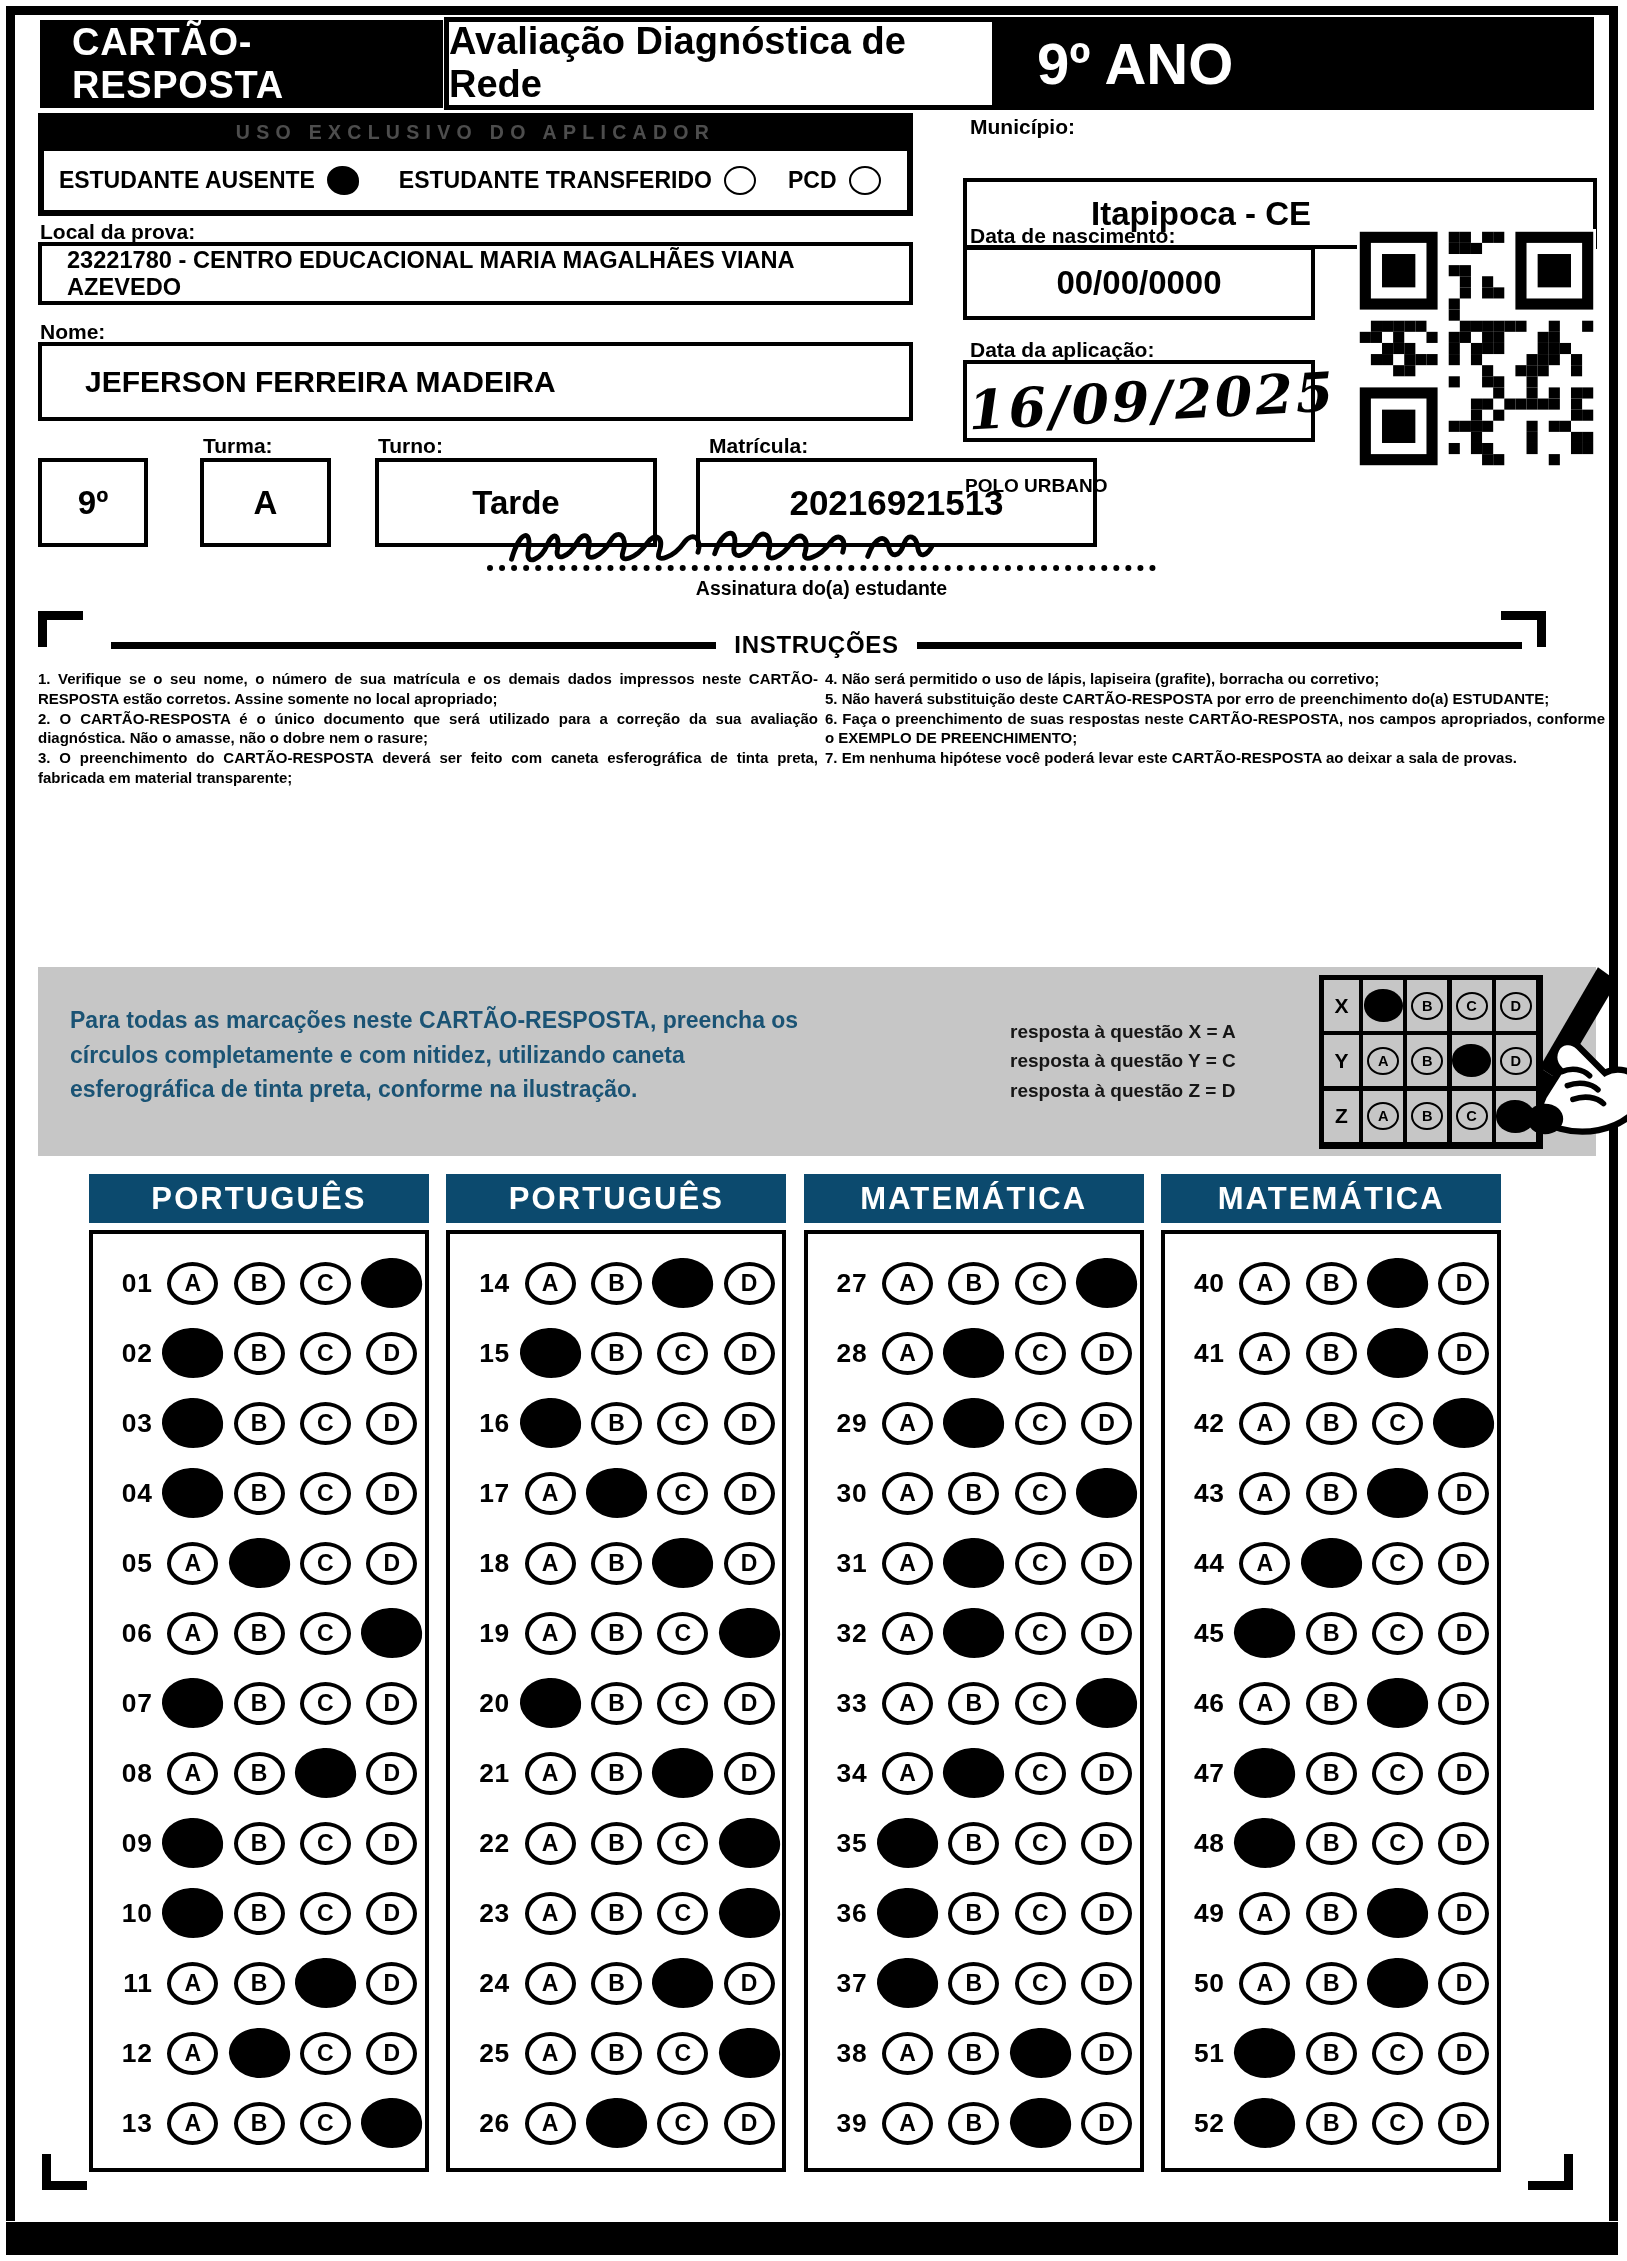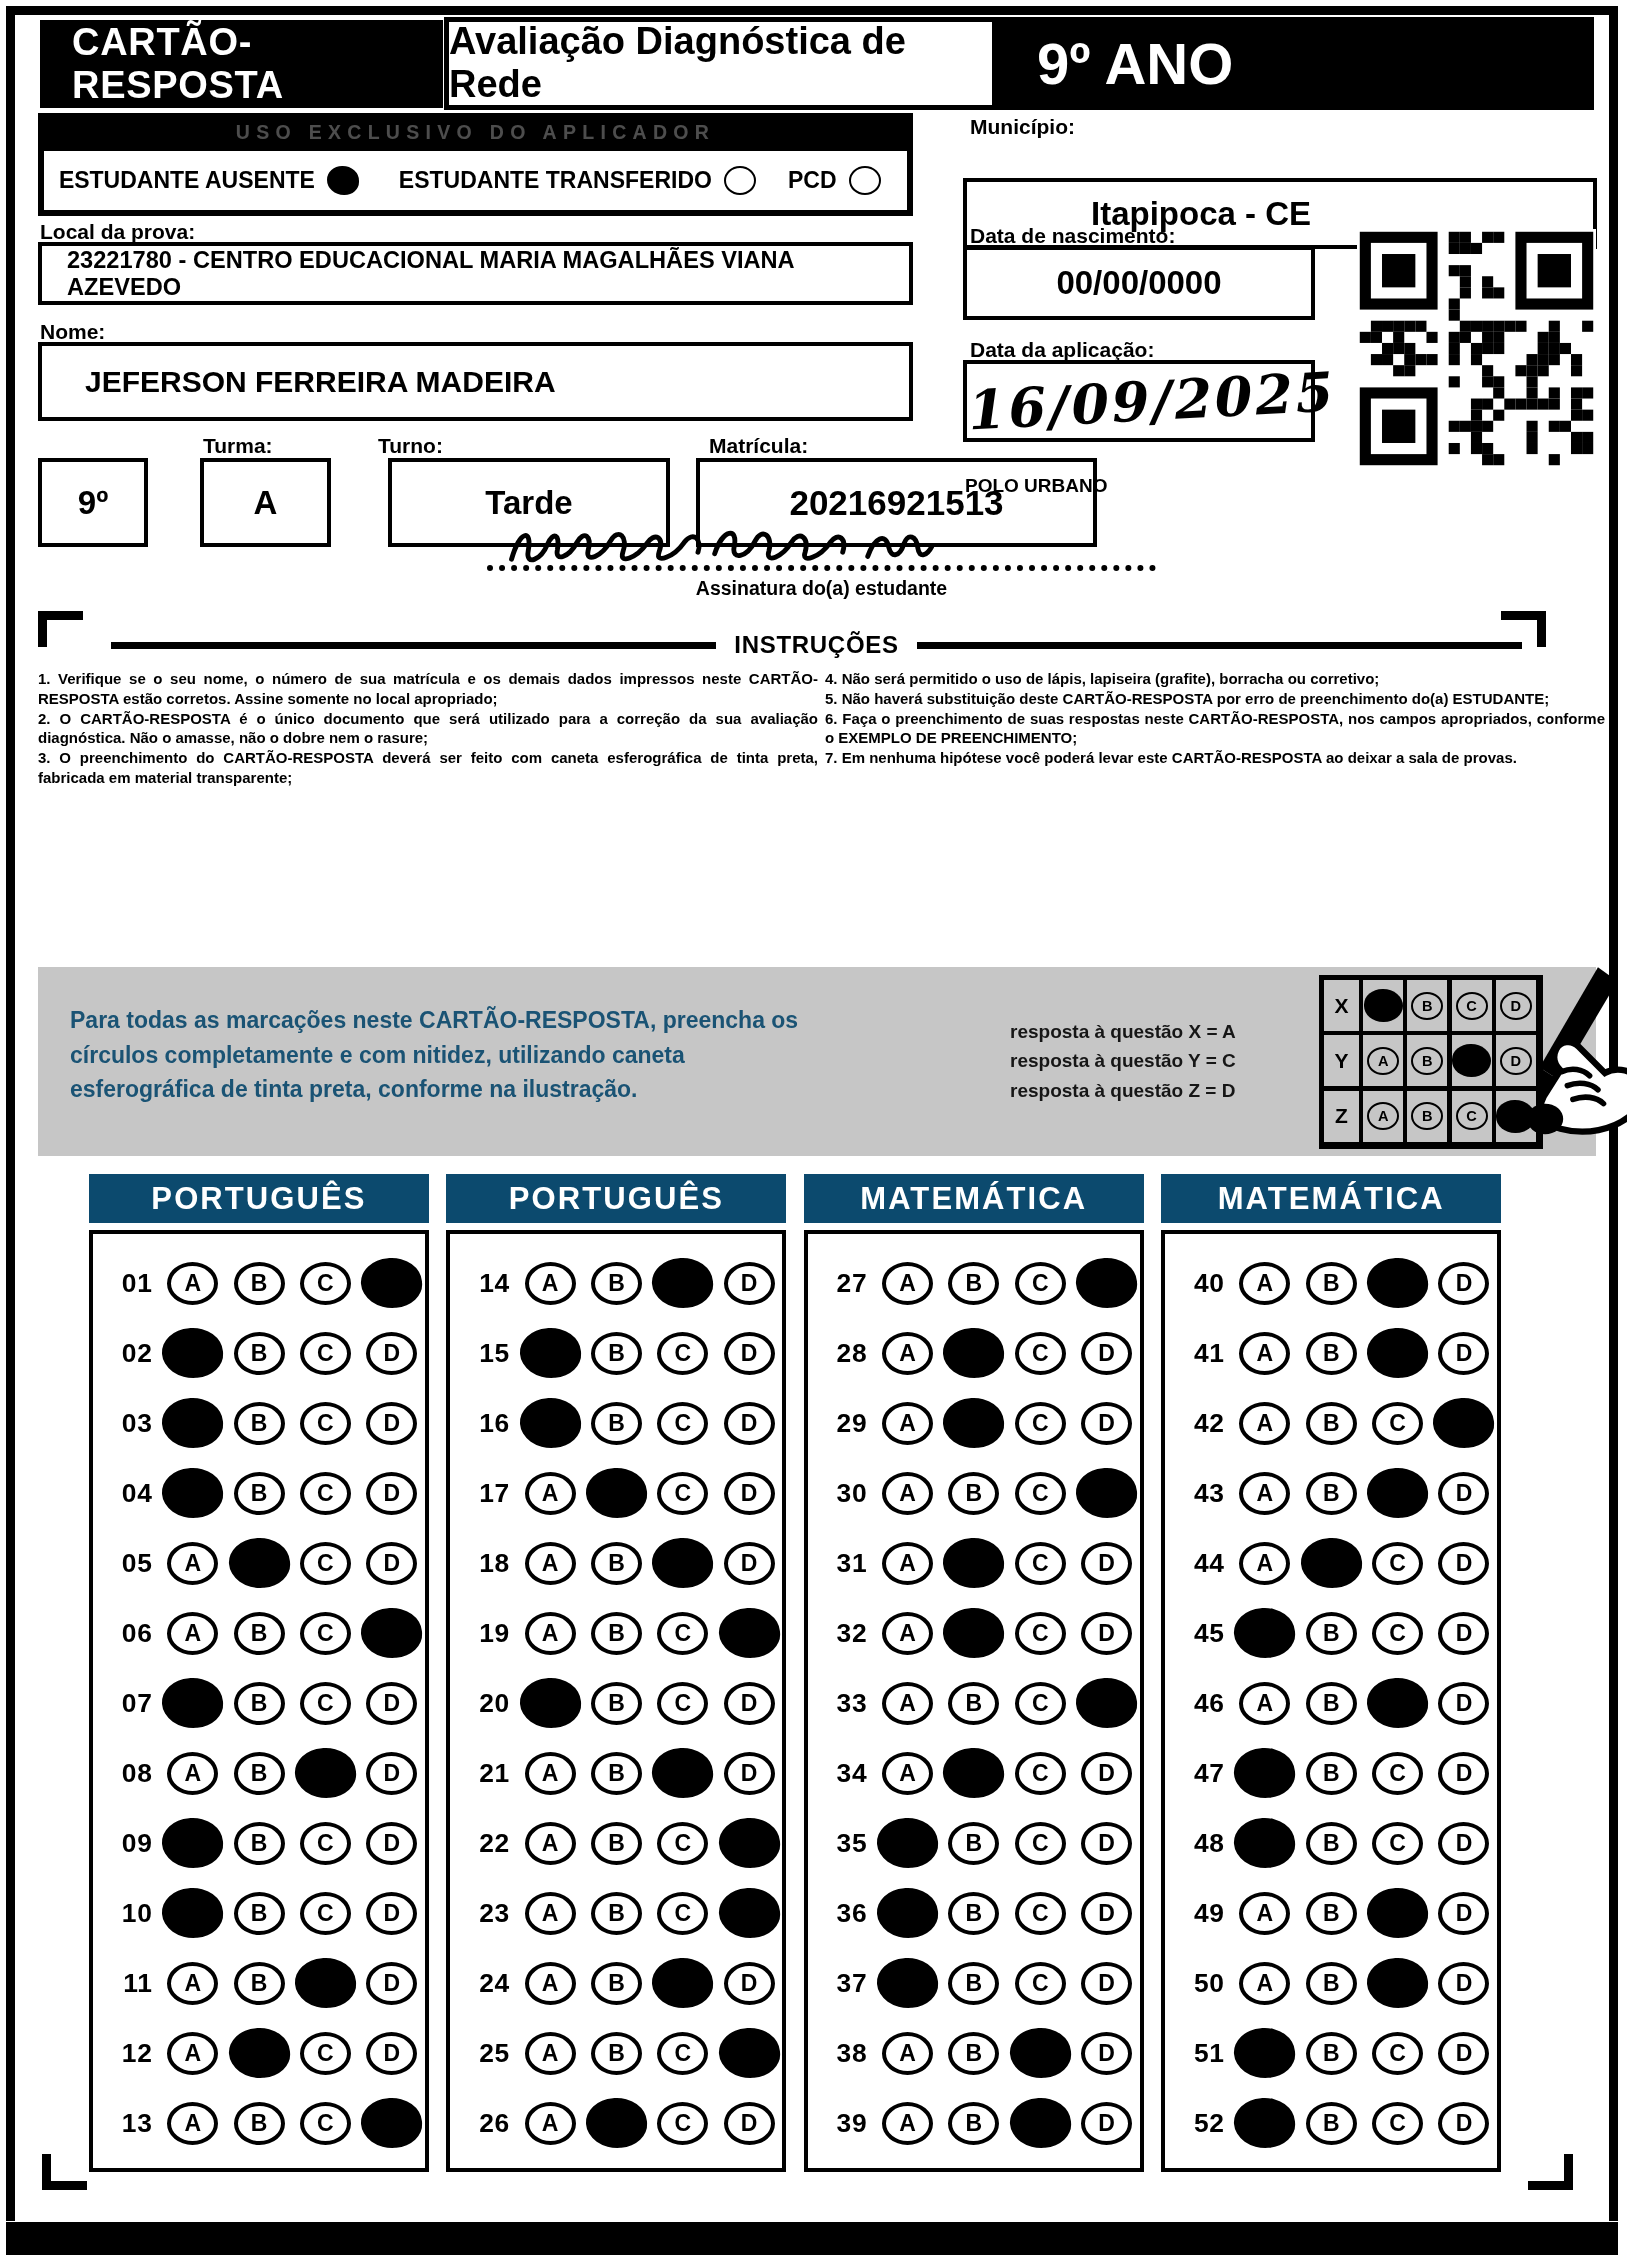--- a/index.html
+++ b/index.html
@@ -25,21 +25,21 @@
   .status-bubble.filled { background: #000; border-radius: 48% 52% 46% 54%; }
   #status-sp1 { flex: 1.25; } #status-sp2 { flex: 1; }
 
   .lbl { position: absolute; font-size: 21px; font-weight: bold; }
   .fbox { position: absolute; border: 4.2px solid #000; background: #fff; display: flex; align-items: center; font-weight: bold; }
 
   #local-box  { left: 38px;  top: 242px; width: 875px; height: 63px;  font-size: 23.6px; padding-left: 25px; }
   #nome-box   { left: 38px;  top: 342px; width: 875px; height: 79px; font-size: 30px; padding-left: 43px; }
   #serie-box  { left: 38px;  top: 458px; width: 110px;  height: 89px; font-size: 33px; justify-content: center; border-width: 4.9px; }
   #turma-box  { left: 200px; top: 458px; width: 131px;  height: 89px; font-size: 33px; justify-content: center; border-width: 4.9px; }
-  #turno-box  { left: 388px; top: 458px; width: 282px;  height: 89px; font-size: 33px; justify-content: center; border-width: 4.9px; }
+  #turno-box  { left: 375px; top: 458px; width: 282px;  height: 89px; font-size: 33px; justify-content: center; border-width: 4.9px; }
   #matric-box { left: 696px;top: 458px; width: 401px;  height: 89px; font-size: 35px; justify-content: center; border-width: 4.9px; }
 
   #municipio-box  { left: 963px; top: 138px; width: 634px; height: 71px; font-size: 33px; padding-left: 124px; margin-top: 40px; }
   #nascimento-box { left: 963px; top: 246px; width: 352px; height: 74px; font-size: 33px; justify-content: center; }
   #aplicacao-box  { left: 963px; top: 360px; width: 352px; height: 82px; }
   #aplicacao-hand { position: absolute; left: 968px; top: 367px; width: 445px; font-size: 54px; font-weight: bold; font-style: italic; font-family: "DejaVu Serif", serif; transform: rotate(-3deg); letter-spacing: 2.8px; white-space: nowrap; }
   #polo { position: absolute; left: 965px; top: 475px; font-size: 19px; font-weight: bold; }
   #qr { position: absolute; left: 1357px; top: 229px; width: 239px; height: 239px; }
 
   

